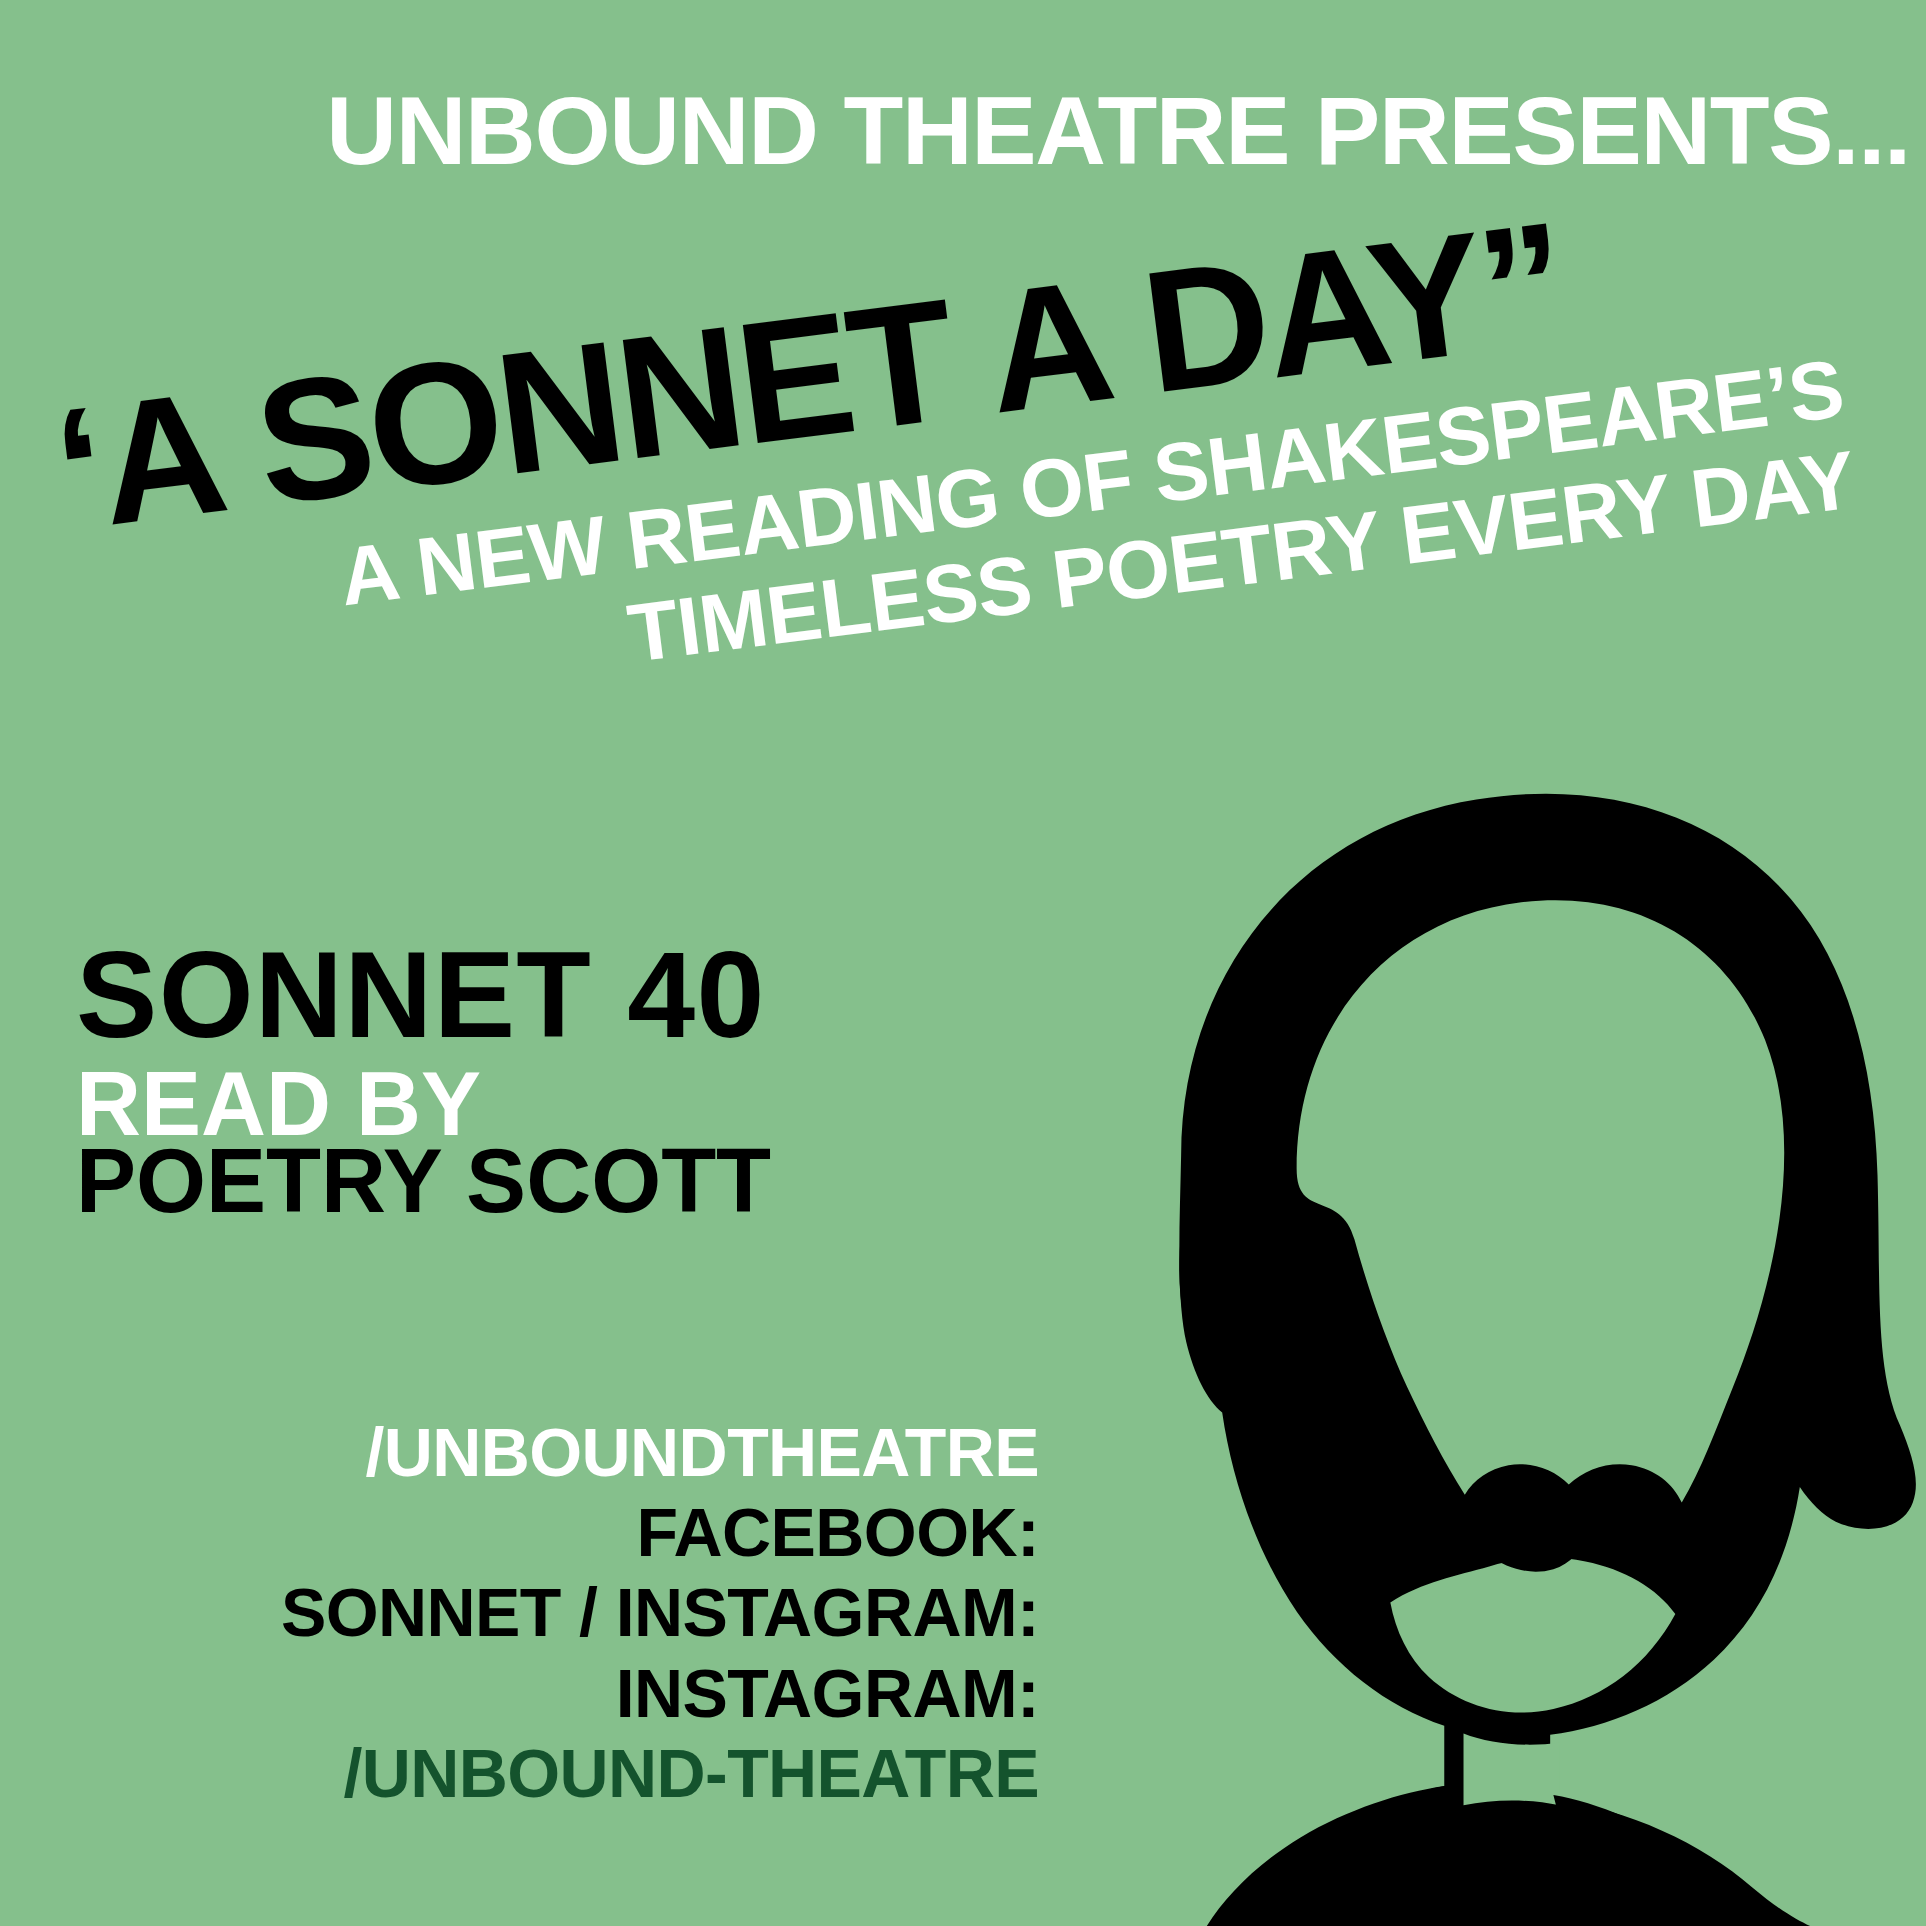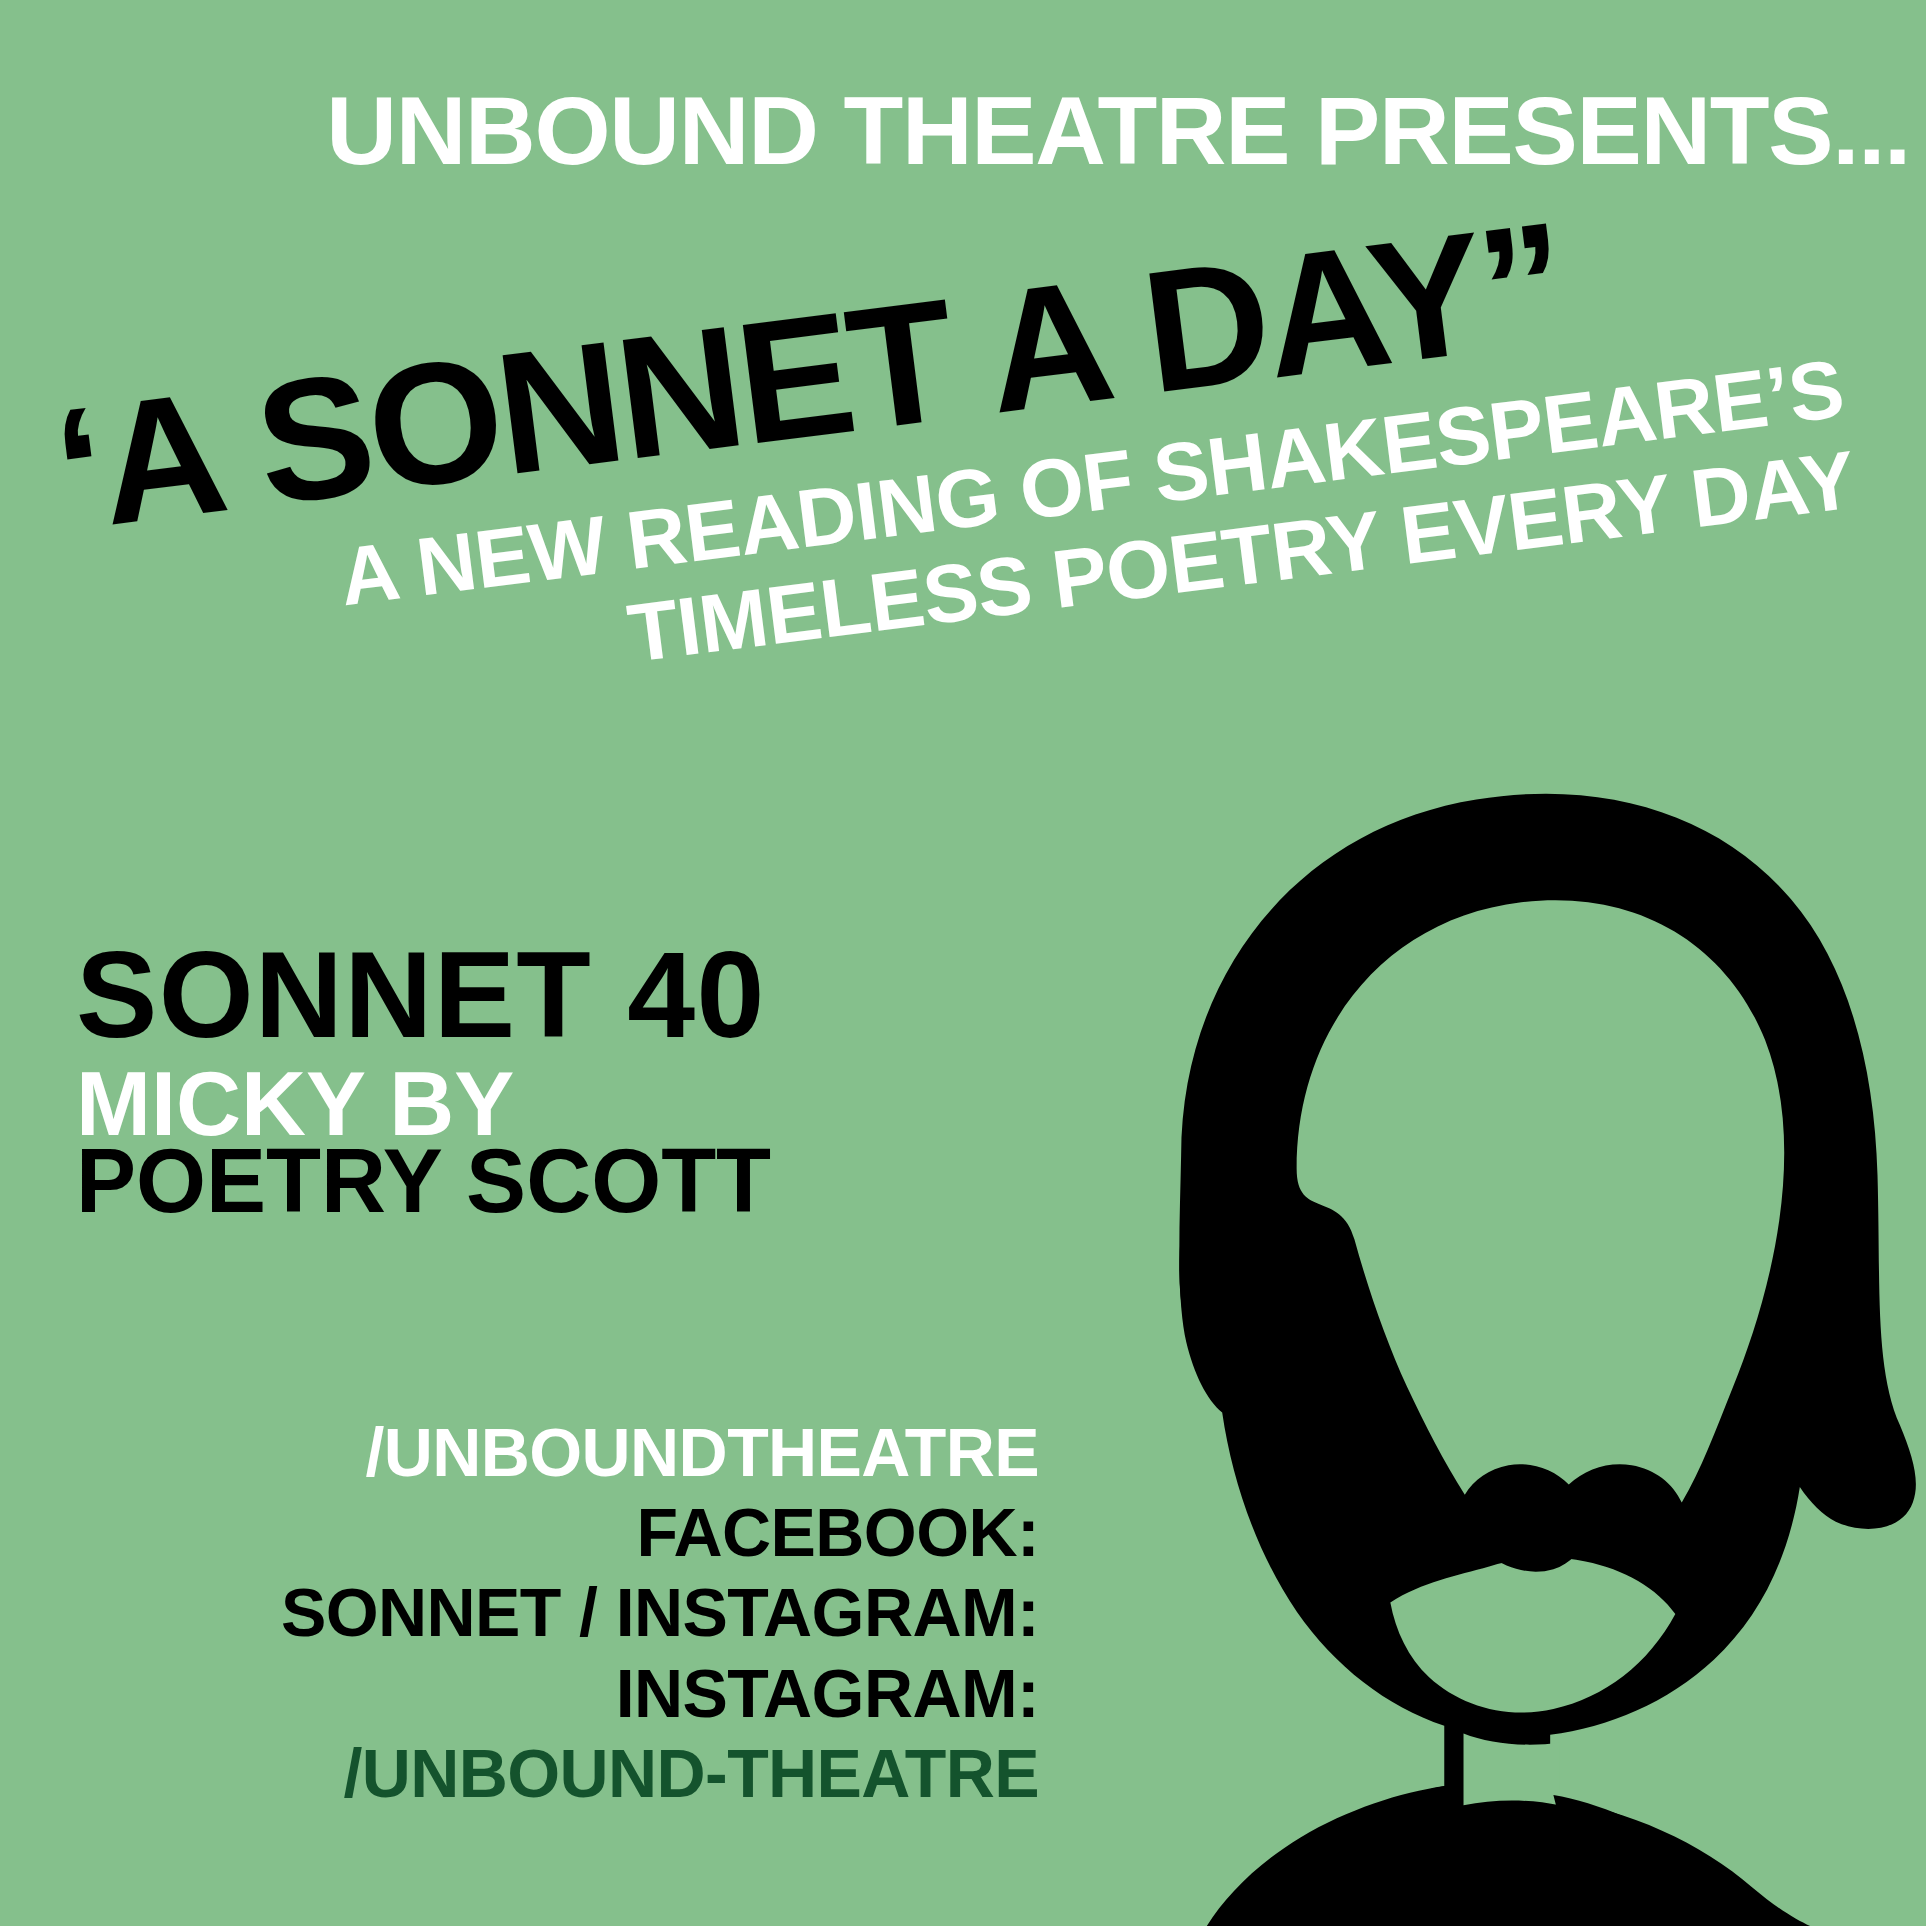--- a/index.html
+++ b/index.html
@@ -156,21 +156,21 @@
     <div class="title">‘A SONNET A DAY”</div>
   </div>
 
   <div class="subtitle">
     <span class="l1">A NEW READING OF SHAKESPEARE’S</span>
     <span class="l2">TIMELESS POETRY EVERY DAY</span>
   </div>
 
   <div class="sonnet-number">SONNET 40</div>
 
-  <div class="read-by">MICKY BY</div>
+  <div class="read-by">READ BY</div>
 
   <div class="reader-name">POETRY SCOTT</div>
 
   <div class="socials">
     <div class="social-row social-value-white">/UNBOUNDTHEATRE</div>
     <div class="social-row social-label">FACEBOOK:</div>
 
     <div class="social-row social-label">SONNET / INSTAGRAM:</div>
 
     <div class="social-row social-label">INSTAGRAM:</div>

